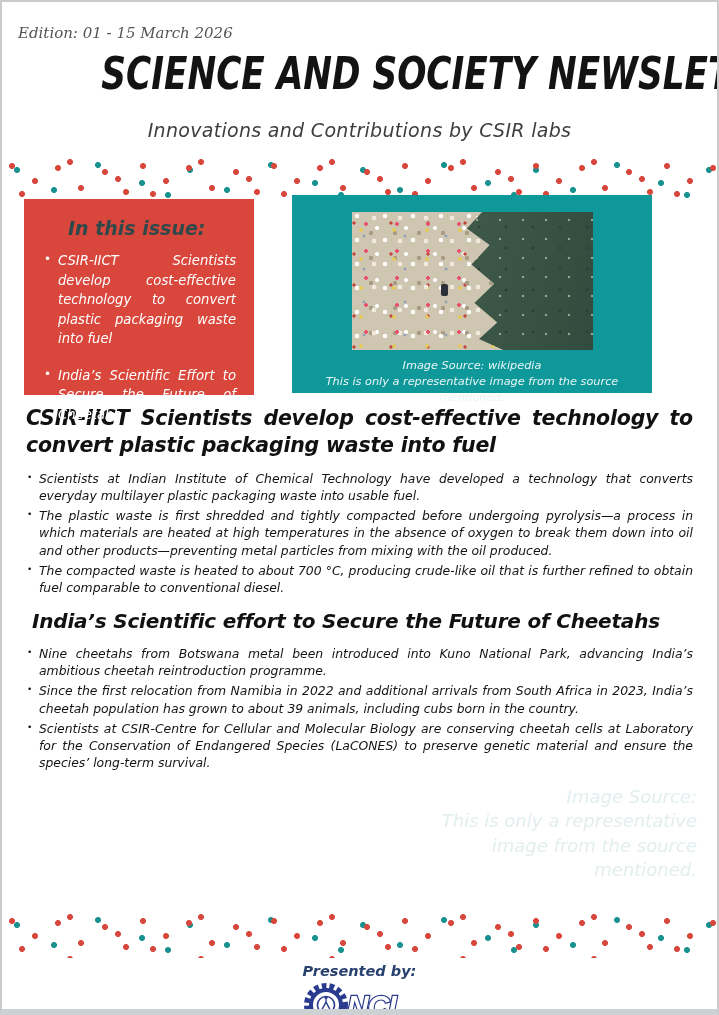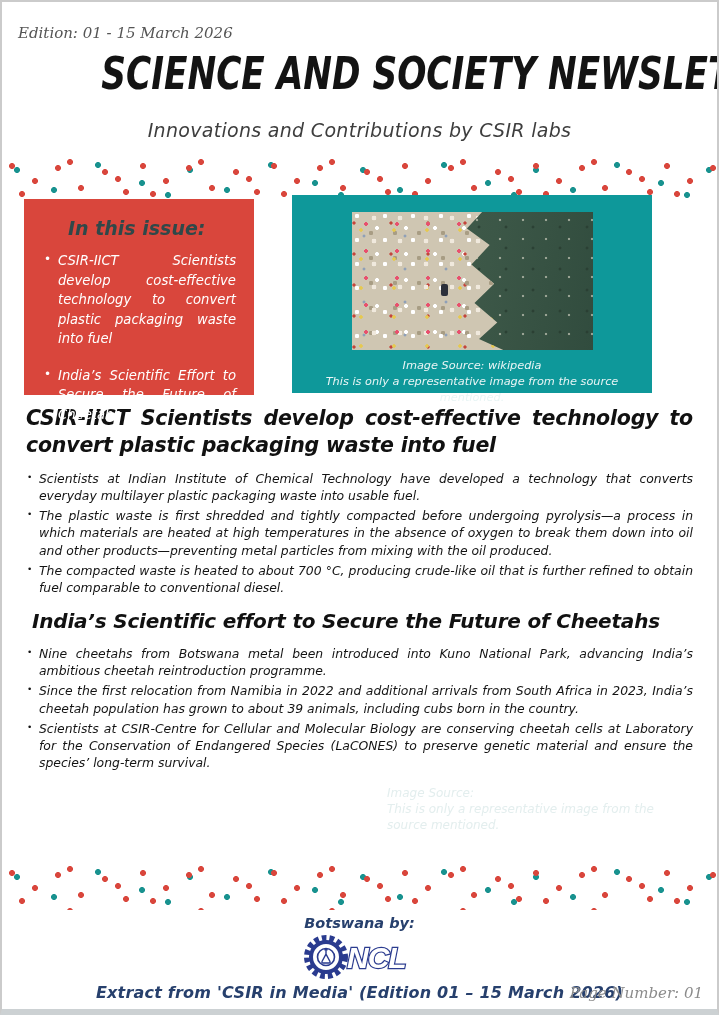--- a/index.html
+++ b/index.html
@@ -187,23 +187,23 @@
     position: absolute;
     left: 1px; top: 1px;
     font-size: 9px;
     color: #141414;
   }
 
   
   .ghost {
     margin: 14px 0 0 385px;
     width: 310px;
-    text-align: left;
+    text-align: right;
     color: #e3eeee;
-    font-size: 12px;
+    font-size: 18px;
     line-height: 1.35;
   }
 
   
   .presented {
     margin-top: 5px;
     text-align: center;
     font-size: 14.5px;
     font-weight: bold;
     color: #27406d;
@@ -290,21 +290,21 @@
       </ul>
   </div>
 
   <div class="ghost">
     <div>Image Source:</div>
     <div>This is only a representative image from the source mentioned.</div>
   </div>
 
   <div class="dot-band band2"></div>
 
-  <div class="presented">Botswana by:</div>
+  <div class="presented">Presented by:</div>
 
   <div class="logo-wrap">
     <svg width="118" height="50" viewBox="0 0 118 50">
       <circle cx="25" cy="25" r="18" fill="none" stroke="#2a3b8f" stroke-width="8" stroke-dasharray="4.4 2.9"></circle>
       <circle cx="25" cy="25" r="15" fill="#ffffff" stroke="#2a3b8f" stroke-width="4"></circle>
       <circle cx="25" cy="25" r="8.5" fill="#ffffff" stroke="#2a3b8f" stroke-width="1.6"></circle>
       <path d="M23.4 17.8 h3.2 M25 17.8 v4.2 l-4 7.5 a1 1 0 0 0 0.9 1.5 h6.2 a1 1 0 0 0 0.9 -1.5 l-4 -7.5 z" fill="none" stroke="#2a3b8f" stroke-width="1.4"></path>
       <text x="46" y="36" font-family="Liberation Sans, sans-serif" font-size="30" font-weight="bold" letter-spacing="-1" fill="#ffffff" stroke="#2a3b8f" stroke-width="2.4" paint-order="stroke">NCL</text>
     </svg>
   </div>

